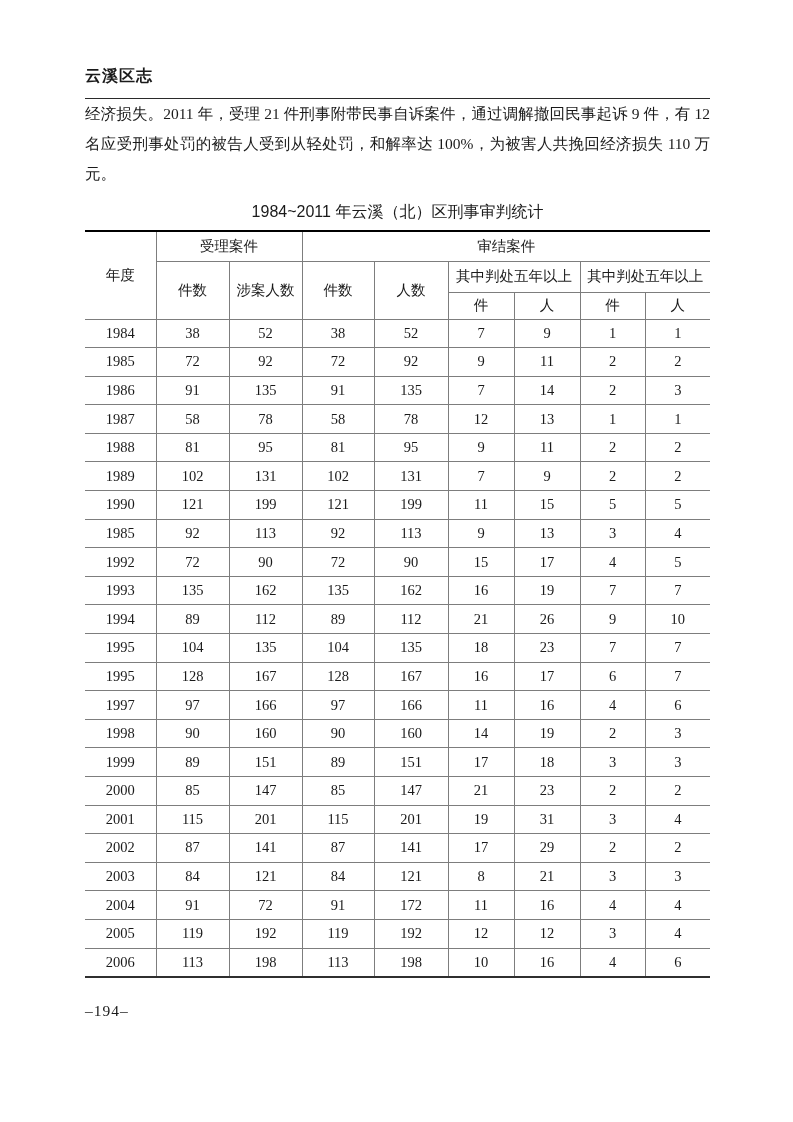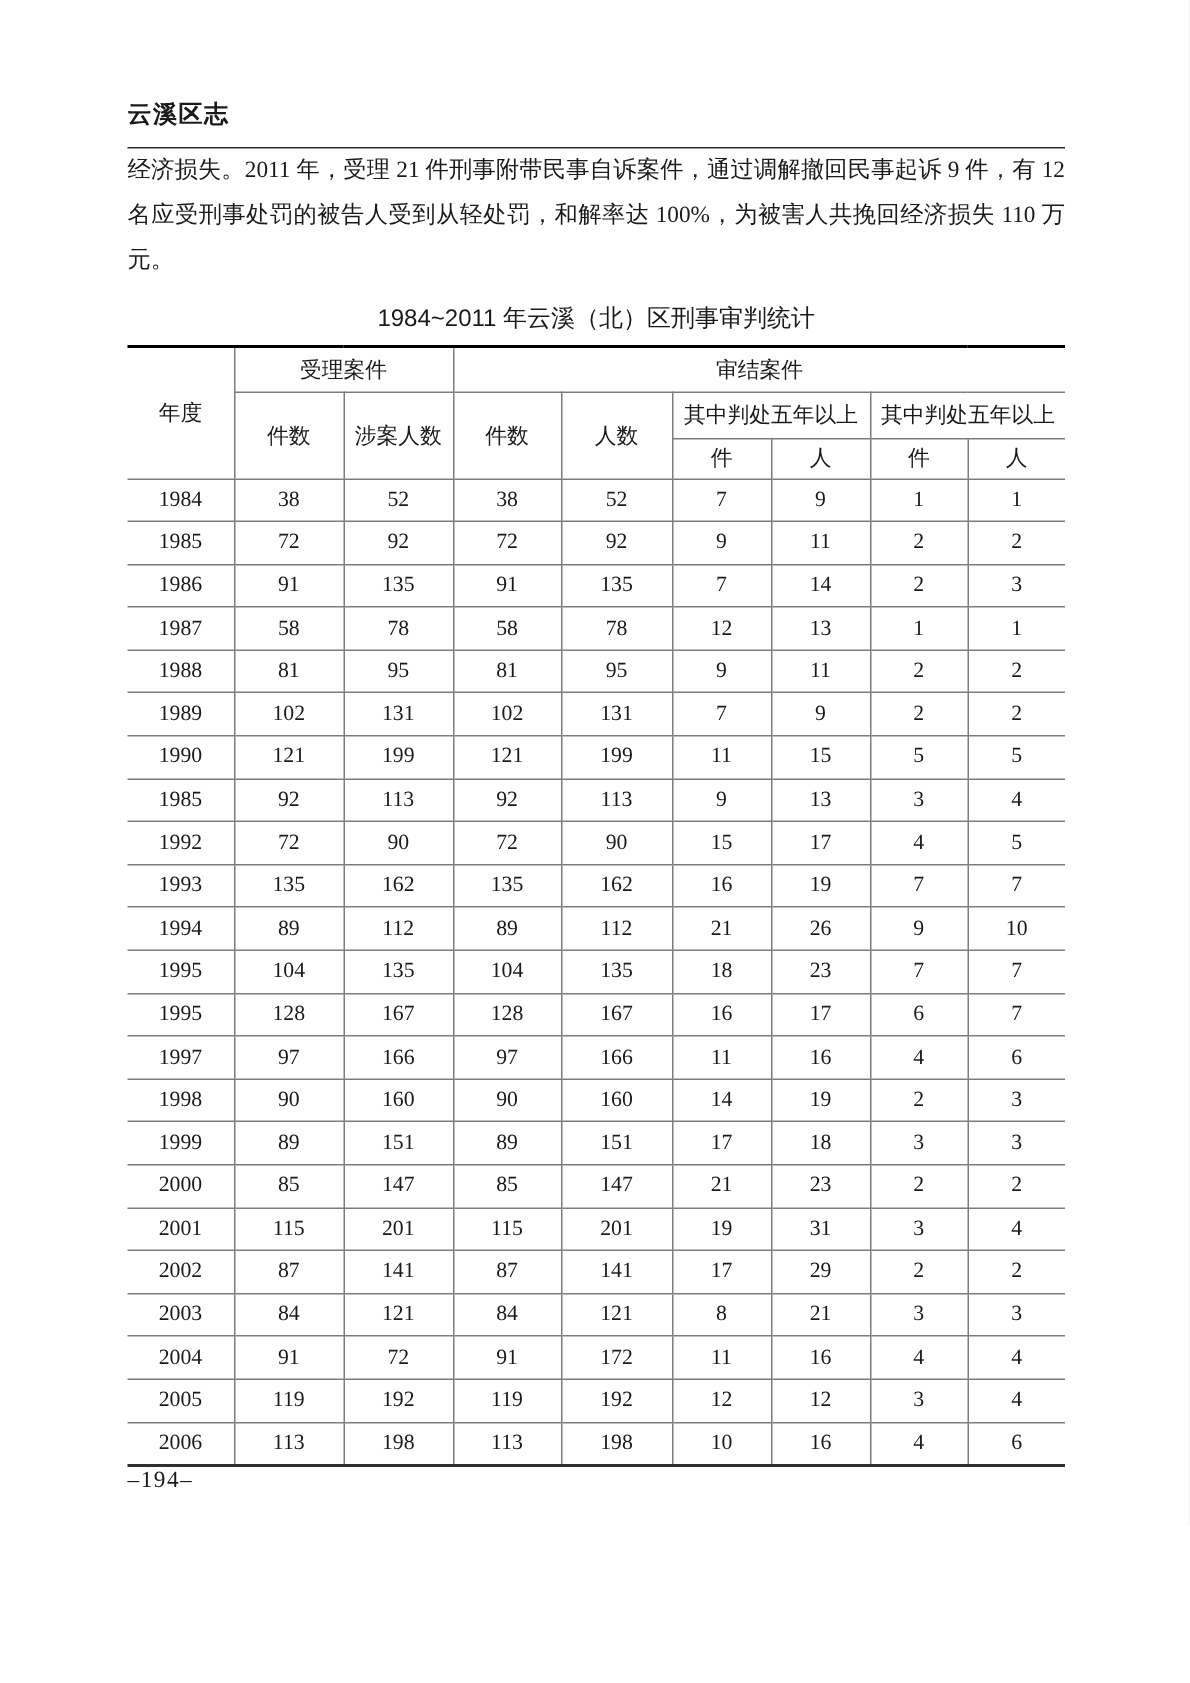--- a/index.html
+++ b/index.html
@@ -63,20 +63,21 @@
     vertical-align: middle;
     font-size: 14.5px;
     padding: 0;
   }
   table.stats thead tr.h1 th { height: 30px; }
   table.stats thead tr.h2 th { height: 31px; }
   table.stats thead tr.h3 th { height: 27px; }
   table.stats tbody td { height: 28.6px; }
 
   .page-number {
+    margin-top: 24px;
     font-size: 15.5px;
     letter-spacing: 1px;
   }
 </style>
 </head>
 <body>
 
 <div class="page">
 
   <div class="running-header">云溪区志</div>

